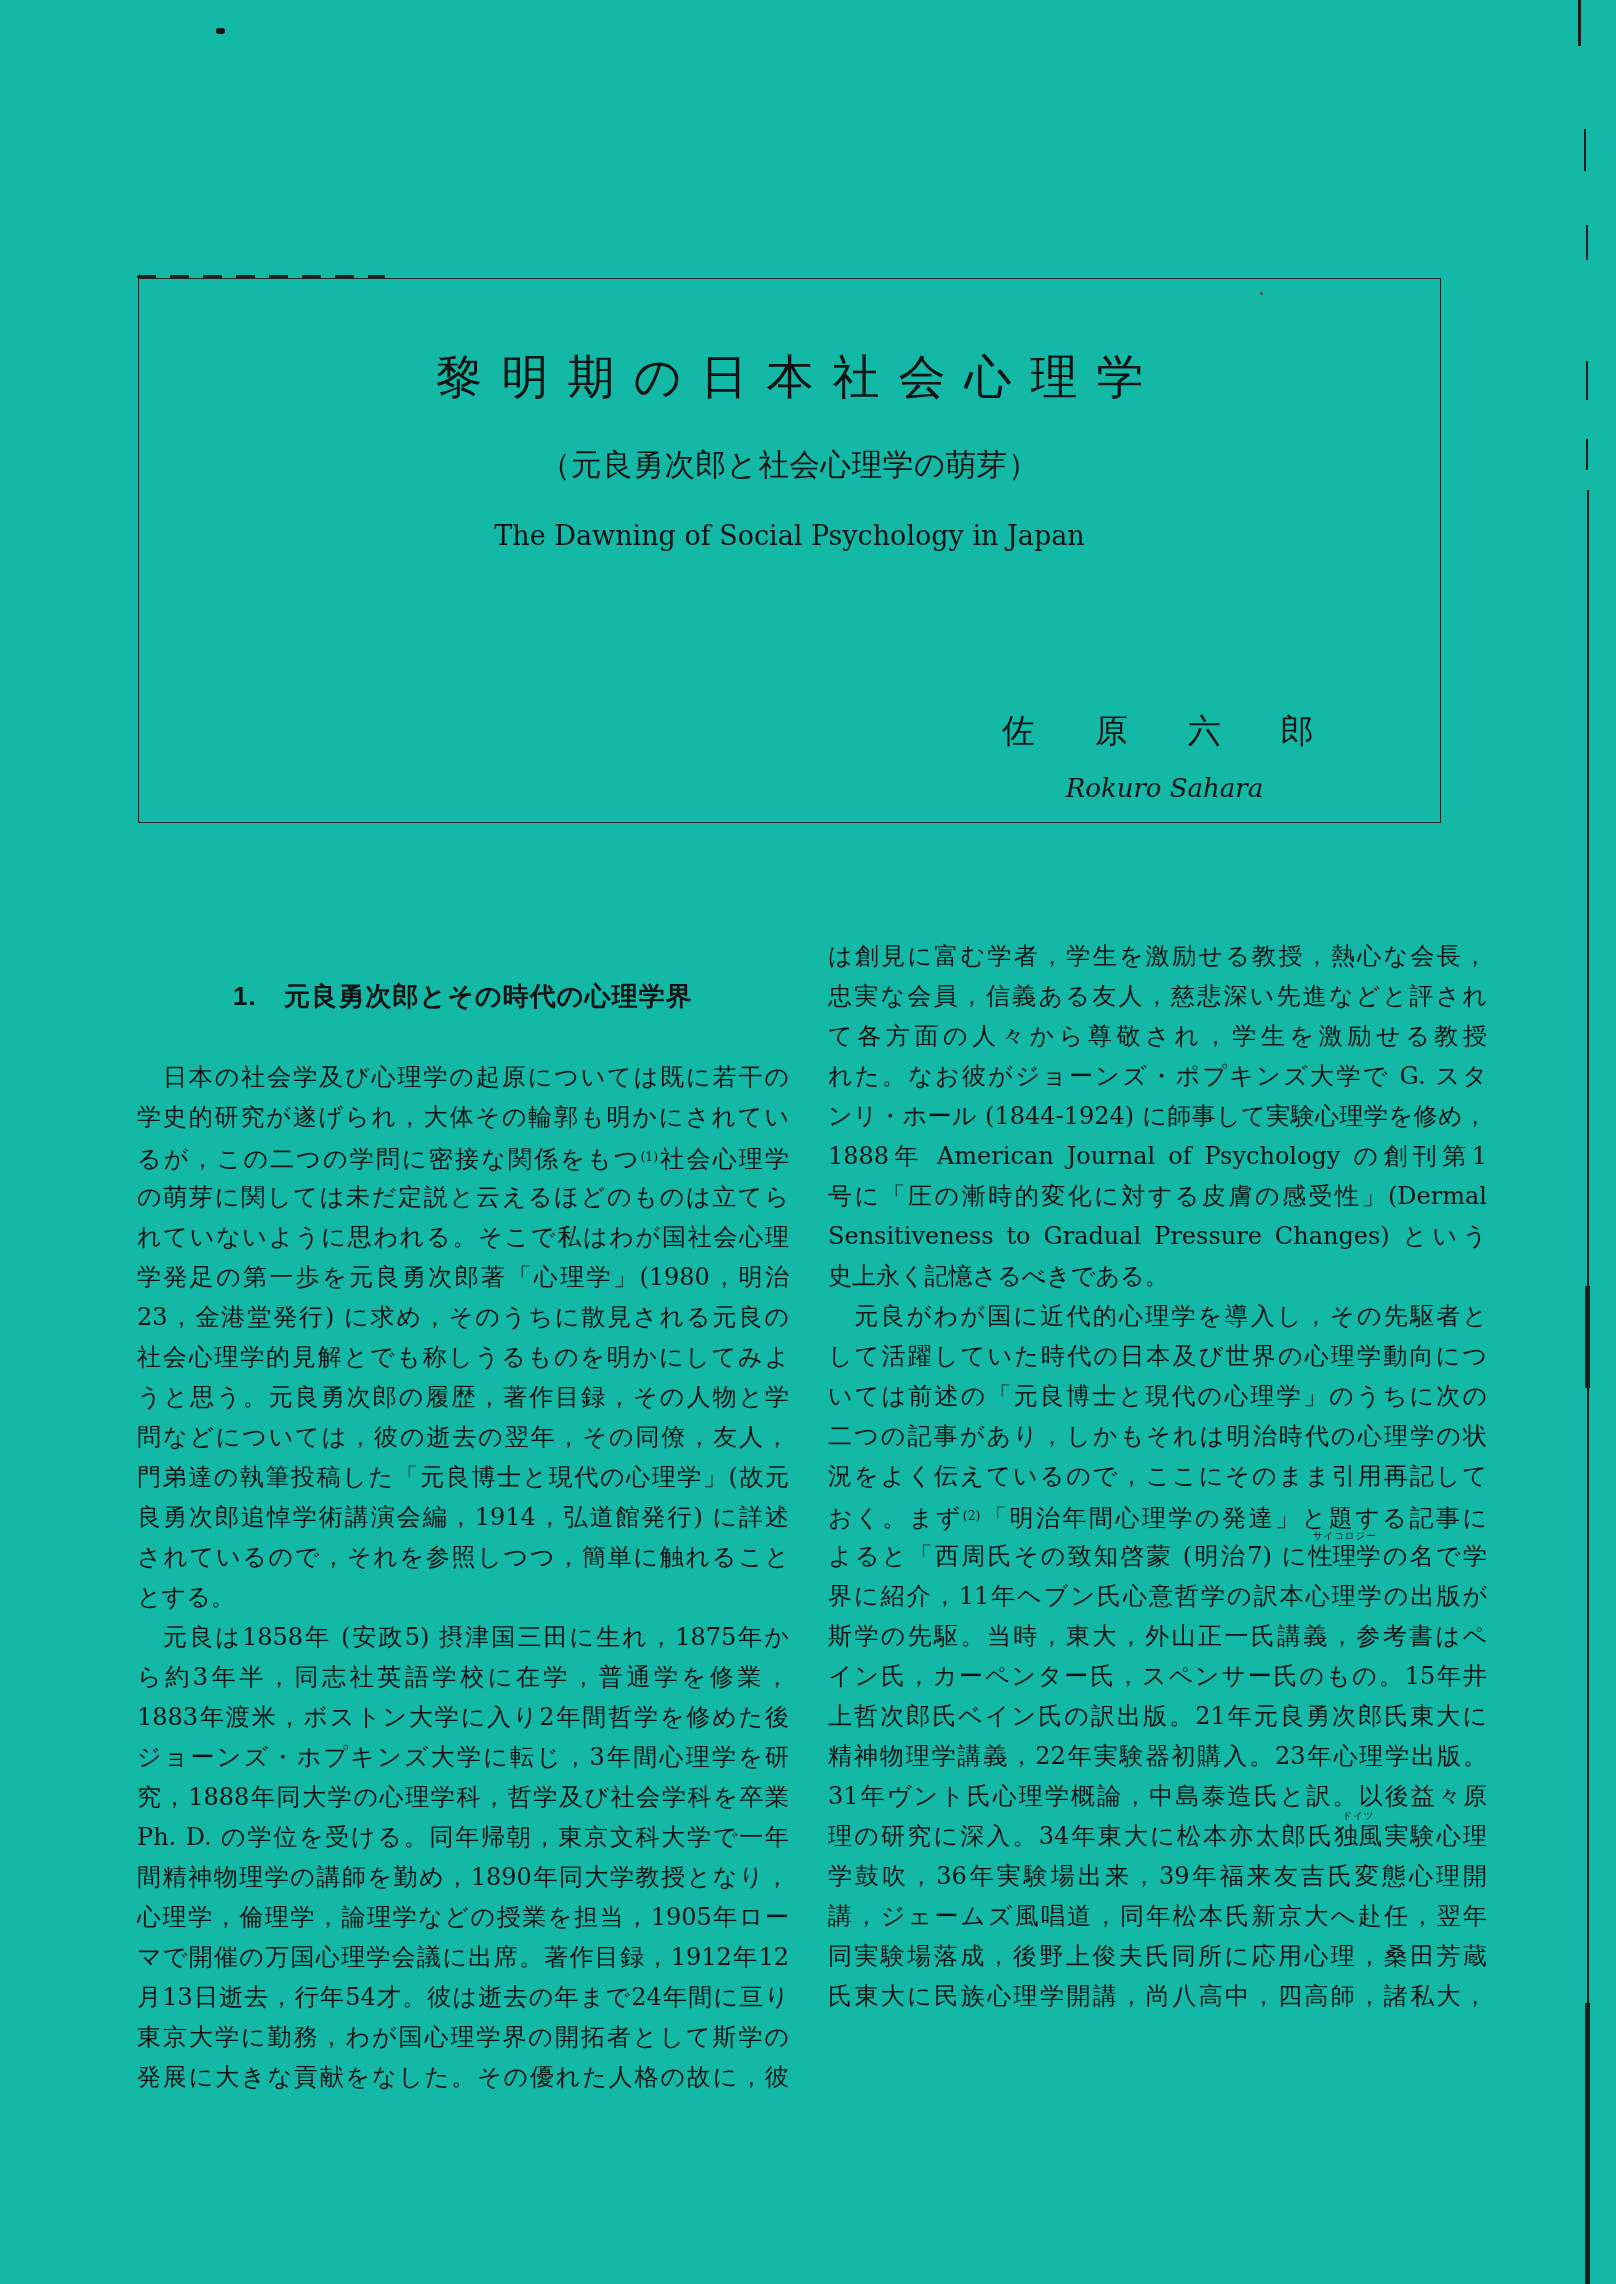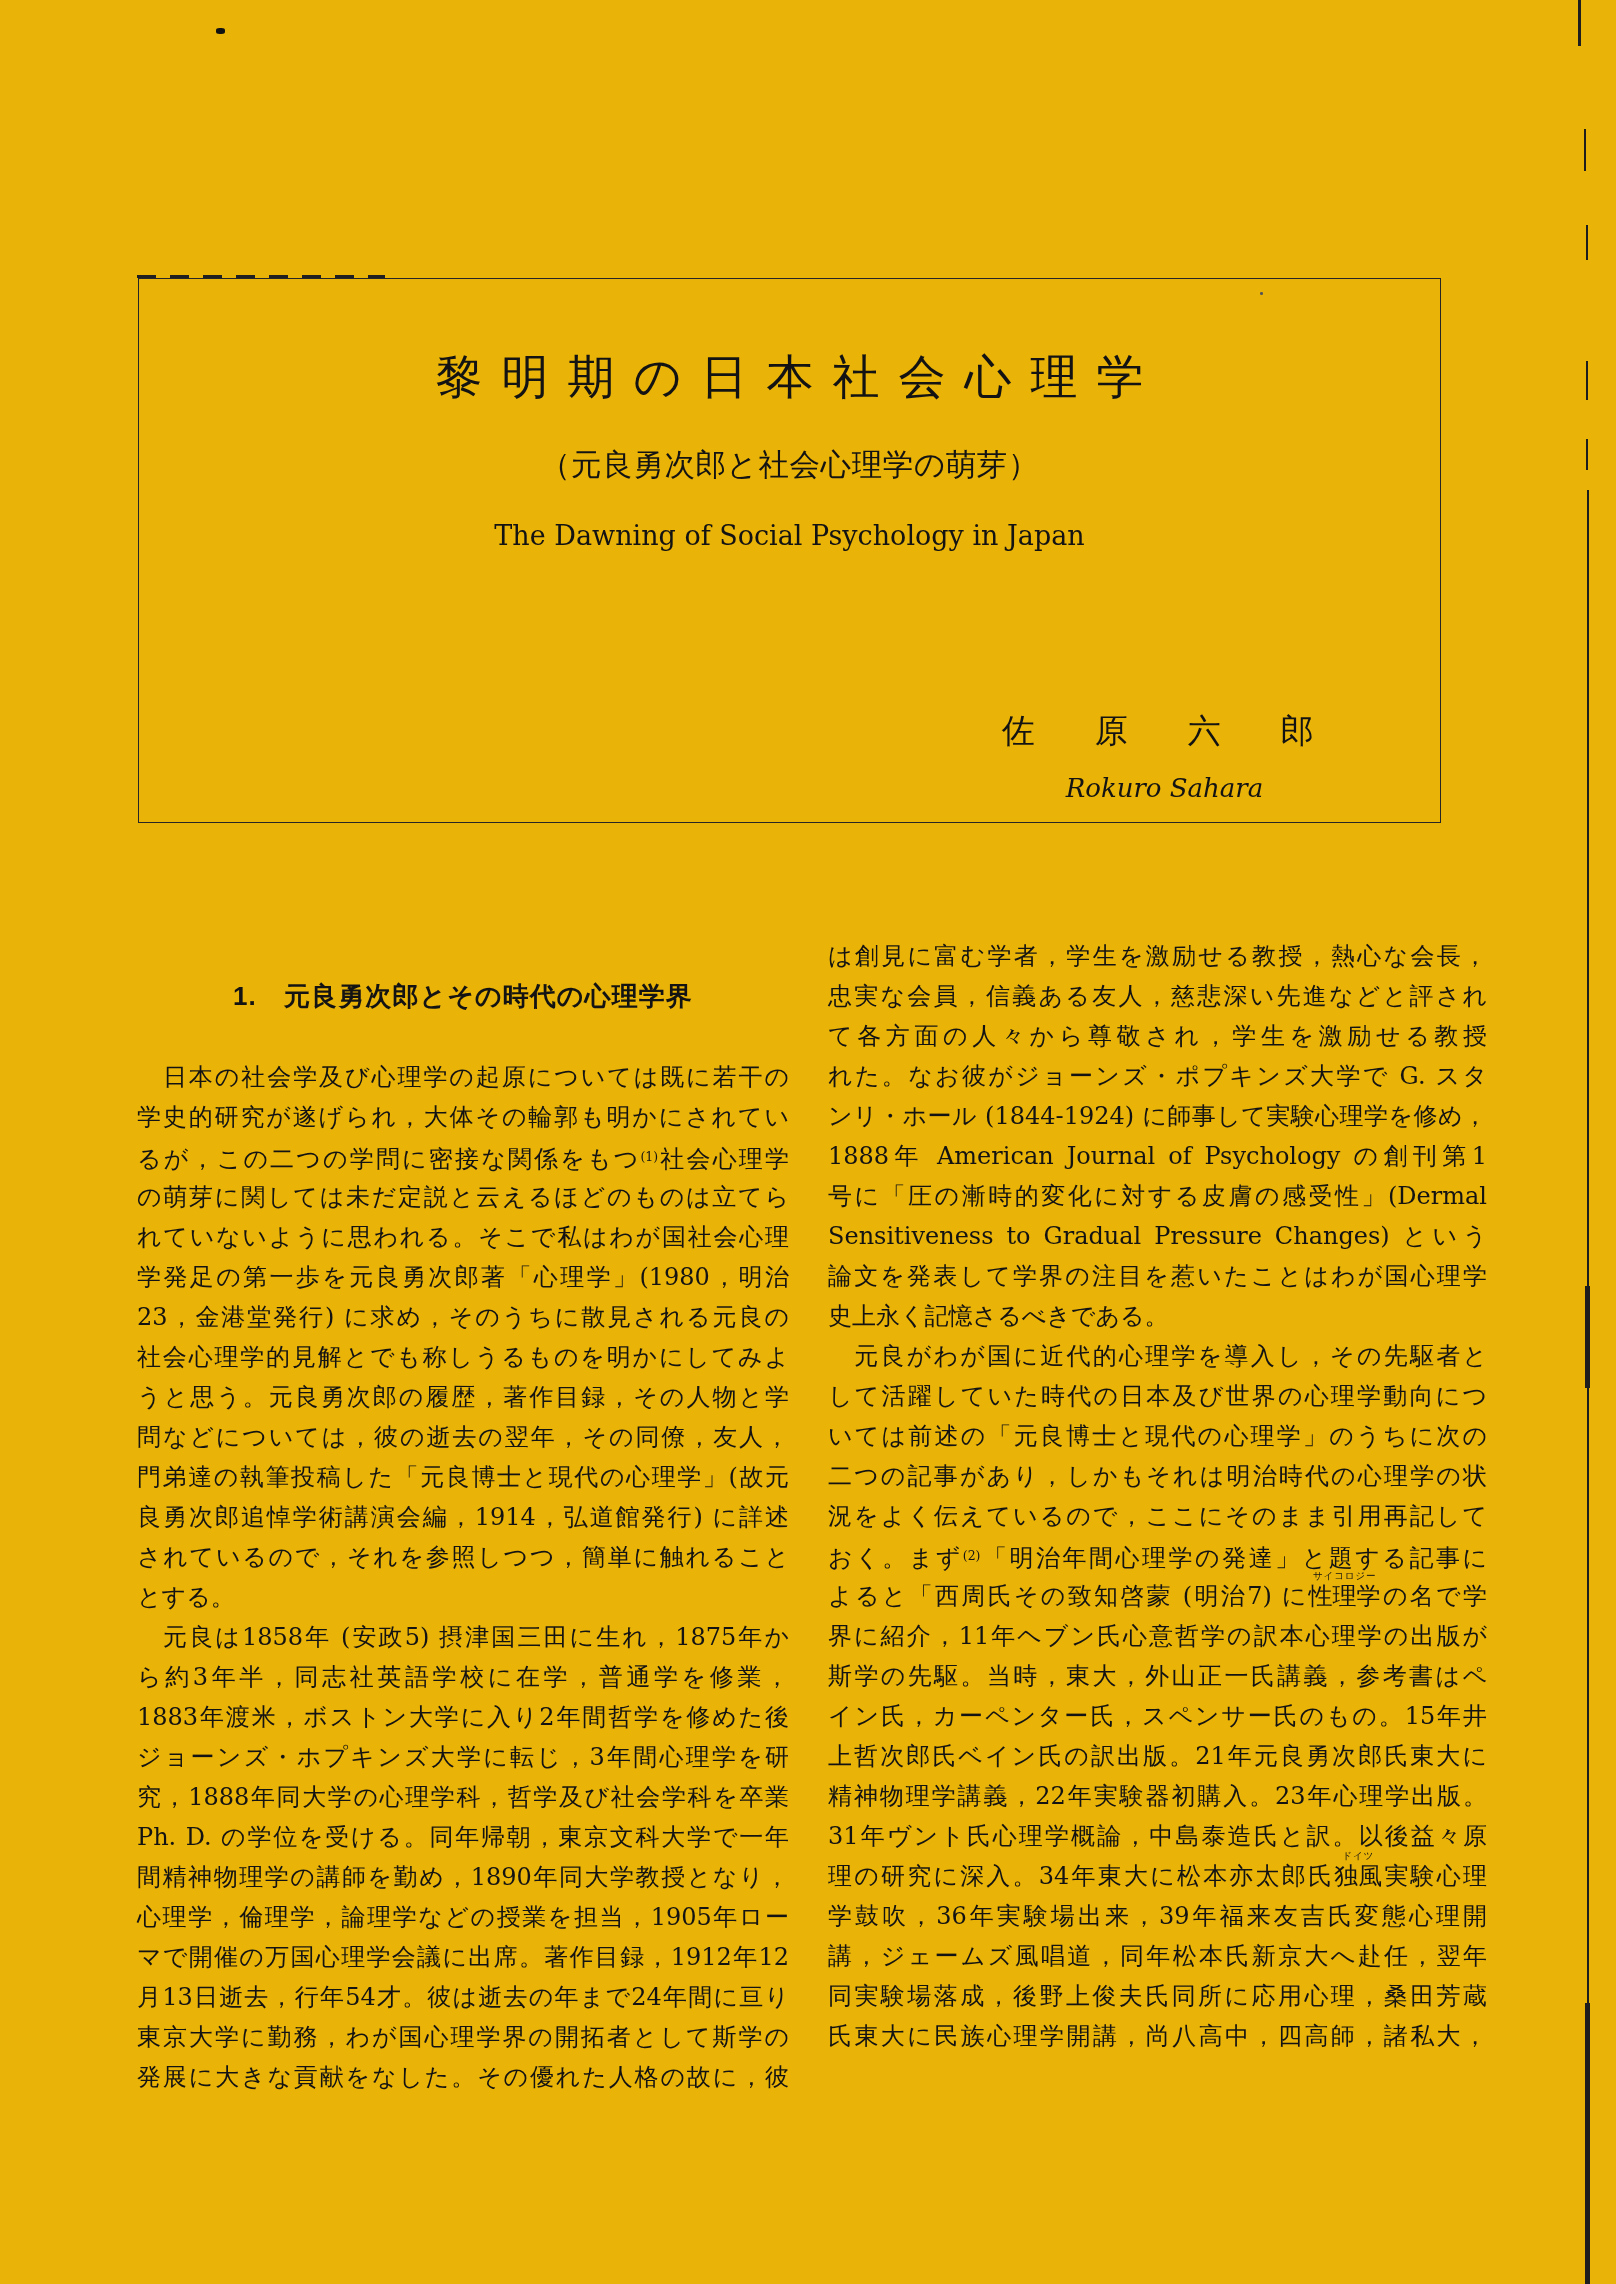--- a/index.html
+++ b/index.html
@@ -1,17 +1,17 @@
 <!DOCTYPE html>
 <html style="font-size:9px"><head>
 <meta charset="utf-8">
 <style>
   html,body{margin:0;padding:0;background:#ffffff;}
   .page{
-    position:relative;width:1616px;height:2284px;background:#eab308;
+    position:relative;width:1616px;height:2284px;background:#14b8a6;
     color:#131313;overflow:hidden;
     font-family:"DejaVu Serif","Liberation Serif",serif;
   }
   
   .titlebox{position:absolute;left:138px;top:278px;width:1301px;height:543px;border:1.7px solid #262626;}
   .dash-overlay{position:absolute;left:-1.7px;top:-4.5px;width:248px;height:3.4px;
     background:repeating-linear-gradient(90deg,#202020 0 19px,transparent 19px 33px);}
   .main-title{position:absolute;left:0;top:67px;width:100%;text-align:center;
     font-size:47px;letter-spacing:19px;text-indent:19px;white-space:nowrap;}
   .sub-title{position:absolute;left:0;top:166px;width:100%;text-align:center;
@@ -98,21 +98,20 @@
     </div>
   <div class="col col-right">
       <div class="line just">は創見に富む学者，学生を激励せる教授，熱心な会長，</div>
       <div class="line just">忠実な会員，信義ある友人，慈悲深い先進などと評され</div>
       <div class="line just">て各方面の人々から尊敬され，学生を激励せる教授</div>
       <div class="line just">れた。なお彼がジョーンズ・ポプキンズ大学で G. スタ</div>
       <div class="line just">ンリ・ホール (1844-1924) に師事して実験心理学を修め，</div>
       <div class="line just">1888年 American Journal of Psychology の創刊第1</div>
       <div class="line just">号に「圧の漸時的変化に対する皮膚の感受性」(Dermal</div>
       <div class="line just">Sensitiveness to Gradual Pressure Changes) という</div>
-      <div class="line just">論文を発表して学界の注目を惹いたことはわが国心理学</div>
       <div class="line">史上永く記憶さるべきである。</div>
       <div class="line just">　元良がわが国に近代的心理学を導入し，その先駆者と</div>
       <div class="line just">して活躍していた時代の日本及び世界の心理学動向につ</div>
       <div class="line just">いては前述の「元良博士と現代の心理学」のうちに次の</div>
       <div class="line just">二つの記事があり，しかもそれは明治時代の心理学の状</div>
       <div class="line just">況をよく伝えているので，ここにそのまま引用再記して</div>
       <div class="line just">おく。まず<span class="sup">(2)</span>「明治年間心理学の発達」と題する記事に</div>
       <div class="line just">よると「西周氏その致知啓蒙 (明治7) に<span class="rb">性理学<span class="rt">サイコロジー</span></span>の名で学</div>
       <div class="line just">界に紹介，11年ヘブン氏心意哲学の訳本心理学の出版が</div>
       <div class="line just">斯学の先駆。当時，東大，外山正一氏講義，参考書はペ</div>

